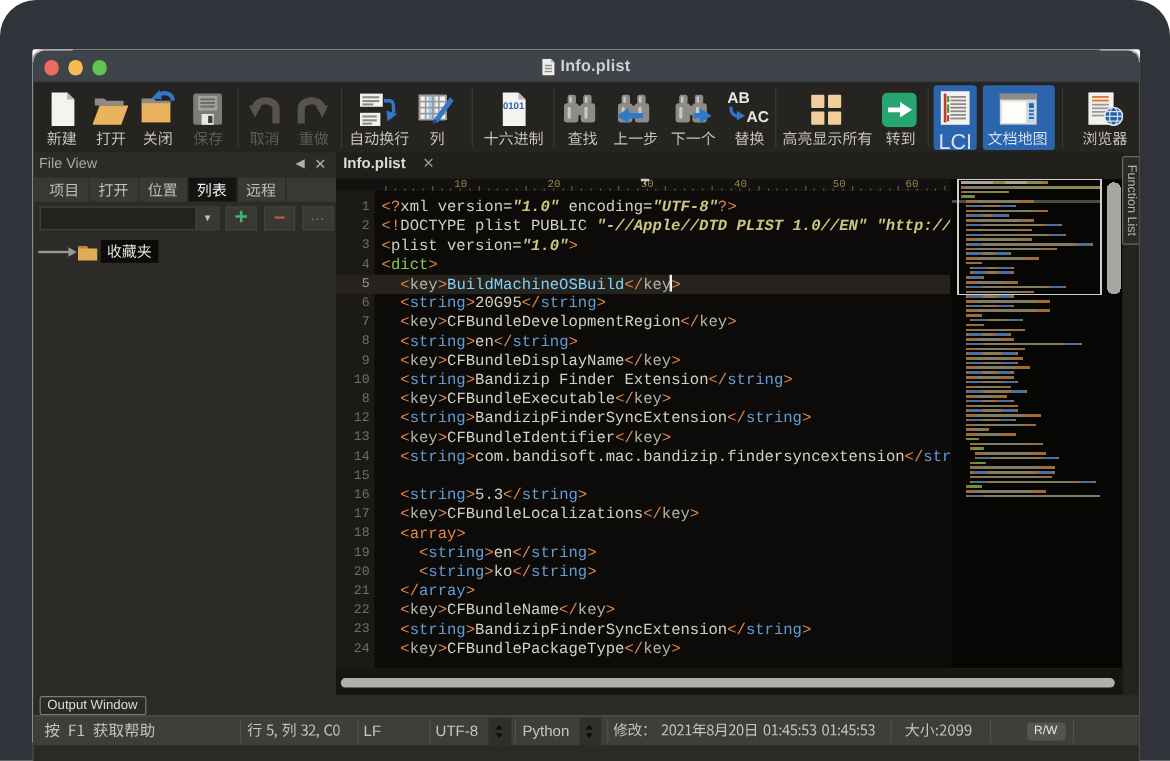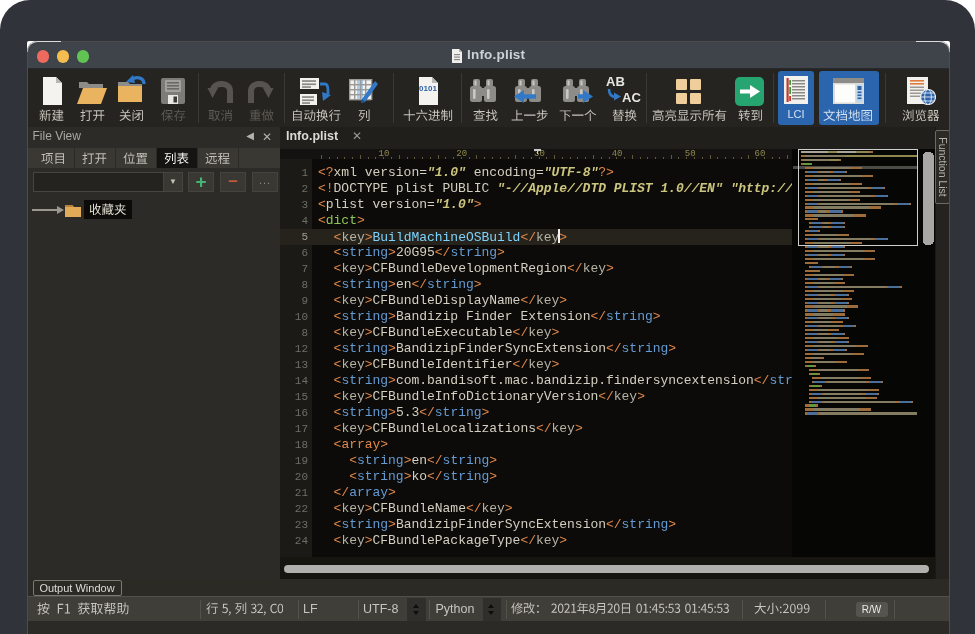--- a/index.html
+++ b/index.html
@@ -6,21 +6,21 @@
 .abs{position:absolute}
 #bg{left:0;top:0;width:975px;height:634px;background:#30343a;border-radius:30px 30px 0 0}
 #winw{left:26.5px;top:41px;width:923.5px;height:578.5px;background:#fff;border-radius:2px}
 #win{left:26.5px;top:41px;width:923.5px;height:615px;background:#2c2a26;
  border-radius:10px;overflow:hidden;border:1px solid rgba(160,170,175,.28)}
 #titlebar{left:0;top:0;width:100%;height:27px;background:#3e444a;border-bottom:1px solid #27292c}
 .tl{top:8px;width:12.5px;height:12.5px;border-radius:50%}
 #ttxt{top:5px;left:439.5px;font-size:13.5px;font-weight:bold;color:#cbd1d5;letter-spacing:.2px}
 #toolbar{left:0;top:27px;width:100%;height:58px;background:#262420}
 .tsep{top:31px;width:1px;height:50px;background:#3b3933}
-.tlabel{top:66px;font-size:11px;color:#c9c6bf;text-align:center;white-space:nowrap}
+.tlabel{top:66px;font-size:18px;color:#c9c6bf;text-align:center;white-space:nowrap}
 .tlabel.dim{color:#5d5b55}
 .bluebtn{top:29px;height:54px;background:#2b65ae;border-radius:3px}
 .tlab-blue{color:#d5e2f1}
 #sidebar{left:0;top:85px;width:252.5px;height:452px;background:#2d2b27}
 #sbhead{left:0;top:85px;width:252.5px;height:21px;color:#a9a7a1;font-size:12px}
 #sbtabs{left:0;top:106px;width:252.5px;height:20px;background:#3a3833}
 .sbtab{top:0;height:20px;line-height:20px;text-align:center;font-size:12.5px;color:#c2c0b9;position:absolute;border-right:1px solid #2c2a26;width:41px}
 .sbtab.sel{background:#151412;color:#fff}
 #combo{left:5.5px;top:130px;width:150px;height:20px;background:#24231f;border:1px solid #47453f}
 .sbbtn{top:130px;width:26px;height:20px;background:#3a3833;border:1px solid #45433d;text-align:center}
@@ -556,21 +556,21 @@
       <div class="abs" style="left:468.3px;top:6.0px;width:1px;height:4.0px;background:#5e5a38"></div>
       <div class="abs" style="left:476.1px;top:7.5px;width:1px;height:2.5px;background:#5e5a38"></div>
       <div class="abs" style="left:483.9px;top:7.5px;width:1px;height:2.5px;background:#5e5a38"></div>
       <div class="abs" style="left:491.7px;top:7.5px;width:1px;height:2.5px;background:#5e5a38"></div>
       <div class="abs" style="left:499.4px;top:7.5px;width:1px;height:2.5px;background:#5e5a38"></div>
       <div class="abs" style="left:507.2px;top:6.0px;width:1px;height:4.0px;background:#5e5a38"></div>
       <div class="abs" style="left:104.0px;top:0;width:20px;margin-left:-10px;text-align:center;font:9px 'Liberation Mono',monospace;color:#8f894d">10</div>
       <div class="abs" style="left:181.7px;top:0;width:20px;margin-left:-10px;text-align:center;font:9px 'Liberation Mono',monospace;color:#8f894d">20</div>
       <div class="abs" style="left:259.4px;top:0;width:20px;margin-left:-10px;text-align:center;font:9px 'Liberation Mono',monospace;color:#8f894d">30</div>
       <div class="abs" style="left:337.1px;top:0;width:20px;margin-left:-10px;text-align:center;font:9px 'Liberation Mono',monospace;color:#8f894d">40</div>
-      <div class="abs" style="left:414.8px;top:0;width:20px;margin-left:-10px;text-align:left;font:9px 'Liberation Mono',monospace;color:#8f894d">50</div>
+      <div class="abs" style="left:414.8px;top:0;width:20px;margin-left:-10px;text-align:right;font:9px 'Liberation Mono',monospace;color:#8f894d">50</div>
       <div class="abs" style="left:480px;top:0;width:20px;margin-left:-10px;text-align:center;font:9px 'Liberation Mono',monospace;color:#8f894d">60</div>
       <div class="abs" style="left:254.0px;top:0px;width:7px;height:1.5px;background:#c8c8c8"></div>
       <div class="abs" style="left:256.7px;top:0px;width:1.5px;height:5px;background:#c8c8c8"></div>
     </div>
 <div class="abs" id="gutter"></div>
 <div class="abs" id="codebg"></div>
 <div class="abs" id="hlband"></div>
 <div class="abs" id="gutter" style="background:none">
       <div class="gnum" style="top:6px;color:#6e6d66">1</div>
       <div class="gnum" style="top:22px;color:#6e6d66">2</div>
@@ -605,21 +605,20 @@
       <div class="cl" style="top:70px"><span class="t">  </span><span class="o">&lt;</span><span class="k">key</span><span class="o">&gt;</span><span class="w">BuildMachineOSBuild</span><span class="o">&lt;/</span><span class="k">key</span><span style="display:inline-block;width:2px;height:14px;background:#f2f2f2;vertical-align:-2px;margin:0 -1px"></span><span class="o">&gt;</span></div>
       <div class="cl" style="top:86px"><span class="t">  </span><span class="o">&lt;</span><span class="s">string</span><span class="o">&gt;</span><span class="t">20G95</span><span class="o">&lt;/</span><span class="s">string</span><span class="o">&gt;</span></div>
       <div class="cl" style="top:102px"><span class="t">  </span><span class="o">&lt;</span><span class="k">key</span><span class="o">&gt;</span><span class="t">CFBundleDevelopmentRegion</span><span class="o">&lt;/</span><span class="k">key</span><span class="o">&gt;</span></div>
       <div class="cl" style="top:118px"><span class="t">  </span><span class="o">&lt;</span><span class="s">string</span><span class="o">&gt;</span><span class="t">en</span><span class="o">&lt;/</span><span class="s">string</span><span class="o">&gt;</span></div>
       <div class="cl" style="top:134px"><span class="t">  </span><span class="o">&lt;</span><span class="k">key</span><span class="o">&gt;</span><span class="t">CFBundleDisplayName</span><span class="o">&lt;/</span><span class="k">key</span><span class="o">&gt;</span></div>
       <div class="cl" style="top:166px"><span class="t">  </span><span class="o">&lt;</span><span class="k">key</span><span class="o">&gt;</span><span class="t">CFBundleExecutable</span><span class="o">&lt;/</span><span class="k">key</span><span class="o">&gt;</span></div>
       <div class="cl" style="top:150px"><span class="t">  </span><span class="o">&lt;</span><span class="s">string</span><span class="o">&gt;</span><span class="t">Bandizip Finder Extension</span><span class="o">&lt;/</span><span class="s">string</span><span class="o">&gt;</span></div>
       <div class="cl" style="top:182px"><span class="t">  </span><span class="o">&lt;</span><span class="s">string</span><span class="o">&gt;</span><span class="t">BandizipFinderSyncExtension</span><span class="o">&lt;/</span><span class="s">string</span><span class="o">&gt;</span></div>
       <div class="cl" style="top:198px"><span class="t">  </span><span class="o">&lt;</span><span class="k">key</span><span class="o">&gt;</span><span class="t">CFBundleIdentifier</span><span class="o">&lt;/</span><span class="k">key</span><span class="o">&gt;</span></div>
       <div class="cl" style="top:214px"><span class="t">  </span><span class="o">&lt;</span><span class="s">string</span><span class="o">&gt;</span><span class="t">com.bandisoft.mac.bandizip.findersyncextension</span><span class="o">&lt;/</span><span class="s">string</span></div>
-      <div class="cl" style="top:230px"><span class="t">  </span><span class="o">&lt;</span><span class="k">key</span><span class="o">&gt;</span><span class="t">CFBundleInfoDictionaryVersion</span><span class="o">&lt;/</span><span class="k">key</span><span class="o">&gt;</span></div>
       <div class="cl" style="top:246px"><span class="t">  </span><span class="o">&lt;</span><span class="s">string</span><span class="o">&gt;</span><span class="t">5.3</span><span class="o">&lt;/</span><span class="s">string</span><span class="o">&gt;</span></div>
       <div class="cl" style="top:262px"><span class="t">  </span><span class="o">&lt;</span><span class="k">key</span><span class="o">&gt;</span><span class="t">CFBundleLocalizations</span><span class="o">&lt;/</span><span class="k">key</span><span class="o">&gt;</span></div>
       <div class="cl" style="top:278px"><span class="t">  </span><span class="o">&lt;</span><span class="o">array</span><span class="o">&gt;</span></div>
       <div class="cl" style="top:294px"><span class="t">    </span><span class="o">&lt;</span><span class="s">string</span><span class="o">&gt;</span><span class="t">en</span><span class="o">&lt;/</span><span class="s">string</span><span class="o">&gt;</span></div>
       <div class="cl" style="top:310px"><span class="t">    </span><span class="o">&lt;</span><span class="s">string</span><span class="o">&gt;</span><span class="t">ko</span><span class="o">&lt;/</span><span class="s">string</span><span class="o">&gt;</span></div>
       <div class="cl" style="top:326px"><span class="t">  </span><span class="o">&lt;/</span><span class="s">array</span><span class="o">&gt;</span></div>
       <div class="cl" style="top:342px"><span class="t">  </span><span class="o">&lt;</span><span class="k">key</span><span class="o">&gt;</span><span class="t">CFBundleName</span><span class="o">&lt;/</span><span class="k">key</span><span class="o">&gt;</span></div>
       <div class="cl" style="top:358px"><span class="t">  </span><span class="o">&lt;</span><span class="s">string</span><span class="o">&gt;</span><span class="t">BandizipFinderSyncExtension</span><span class="o">&lt;/</span><span class="s">string</span><span class="o">&gt;</span></div>
       <div class="cl" style="top:374px"><span class="t">  </span><span class="o">&lt;</span><span class="k">key</span><span class="o">&gt;</span><span class="t">CFBundlePackageType</span><span class="o">&lt;/</span><span class="k">key</span><span class="o">&gt;</span></div>
     </div>

